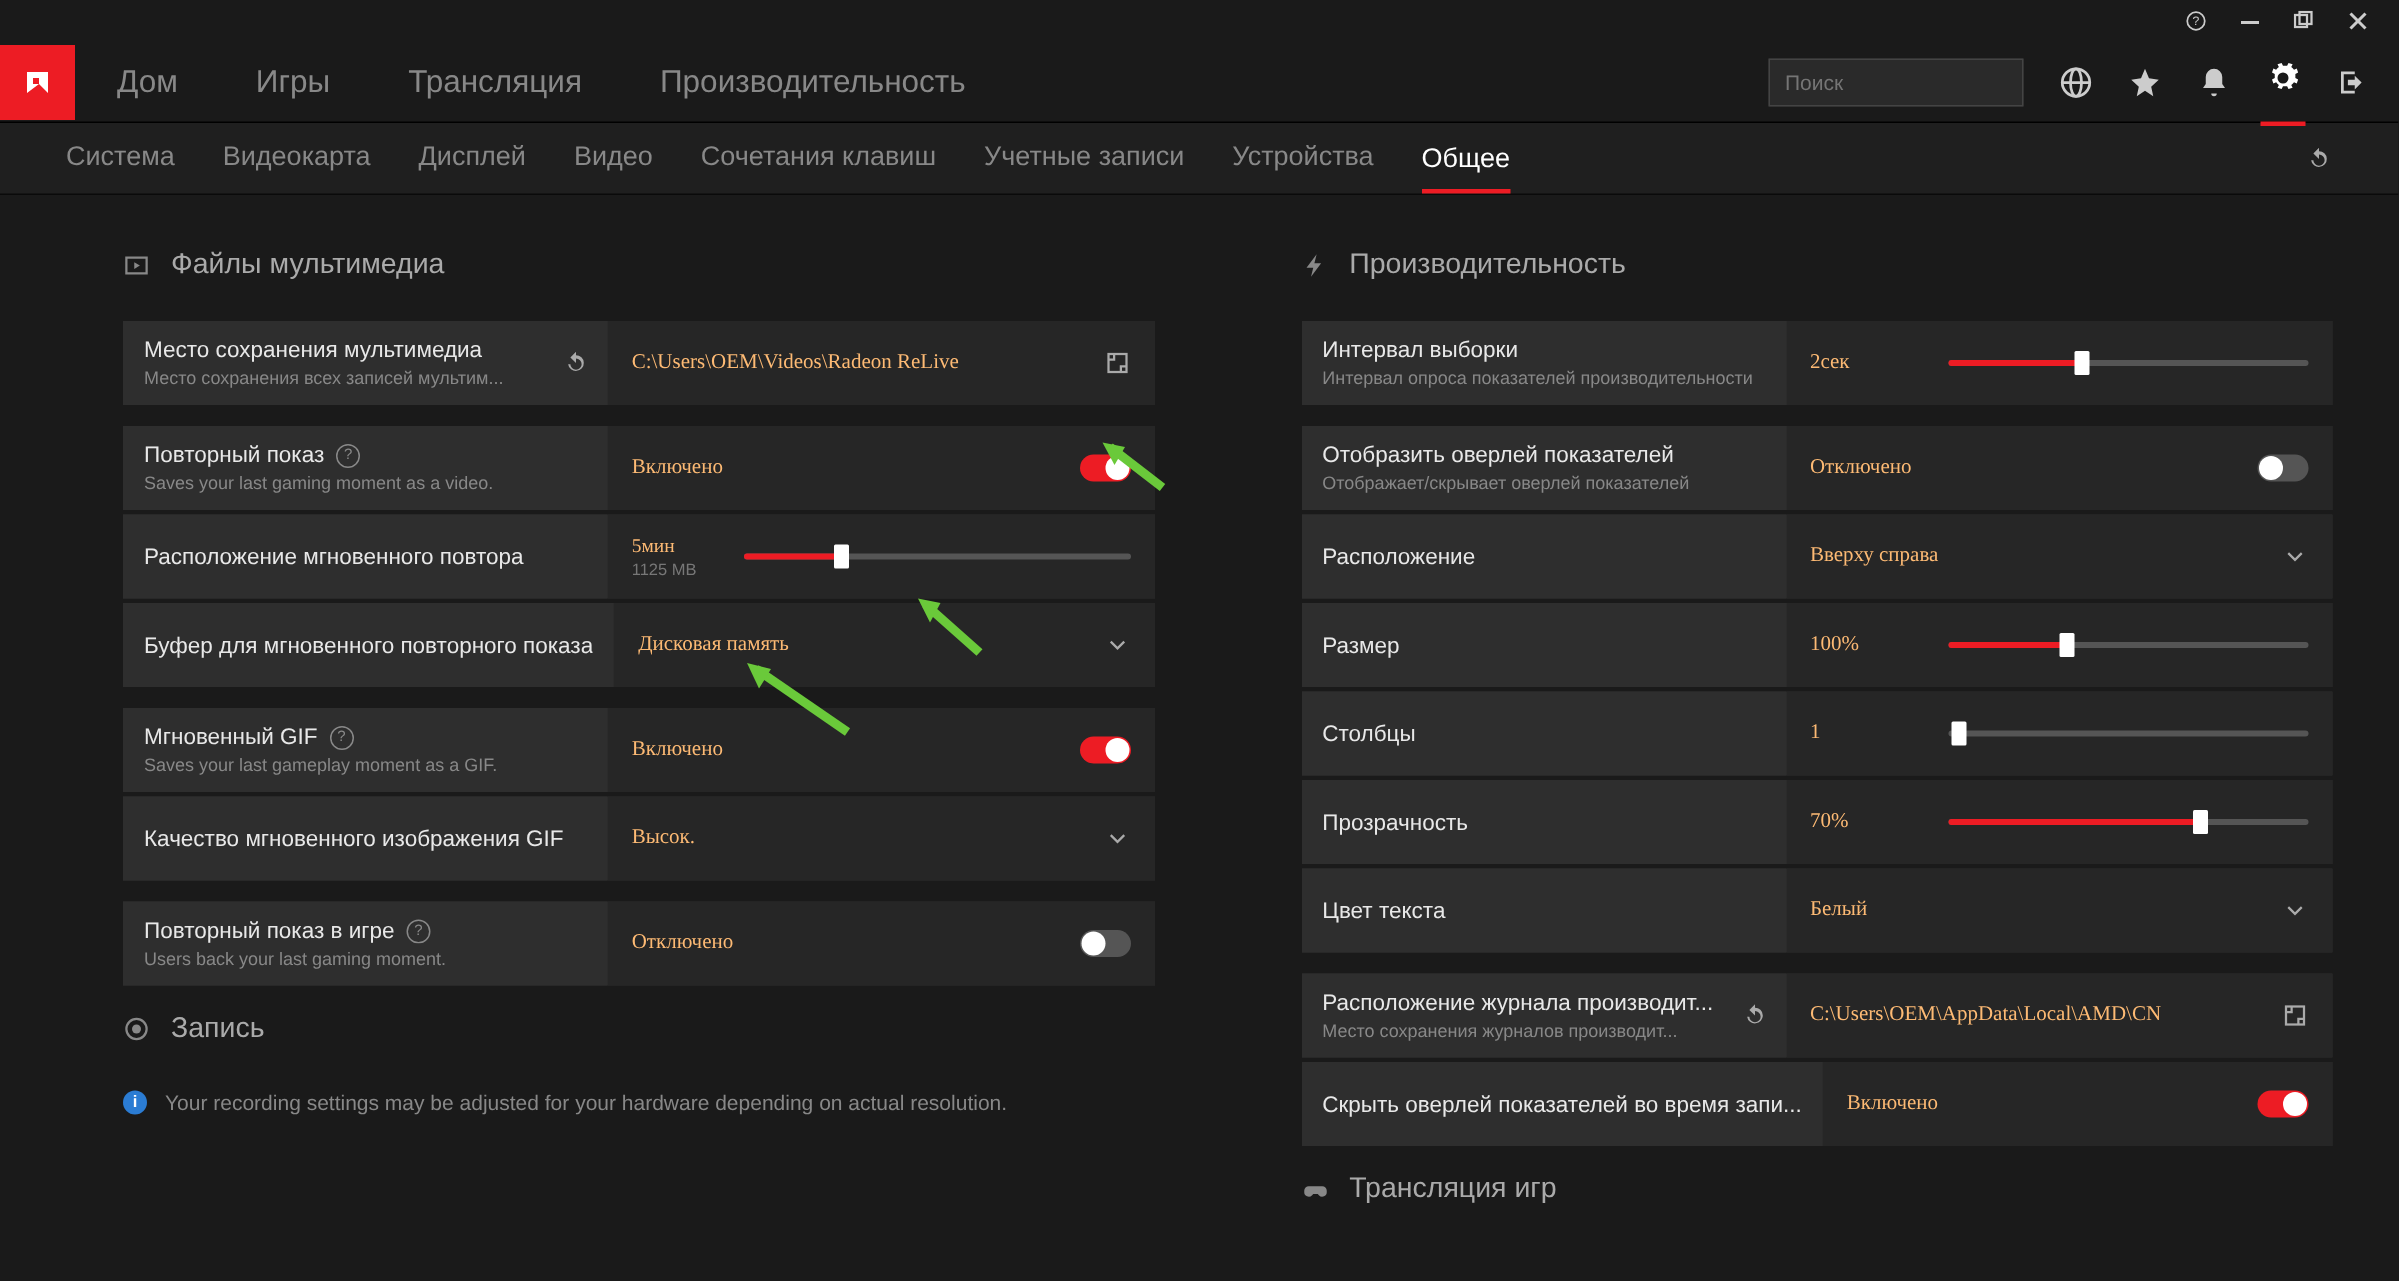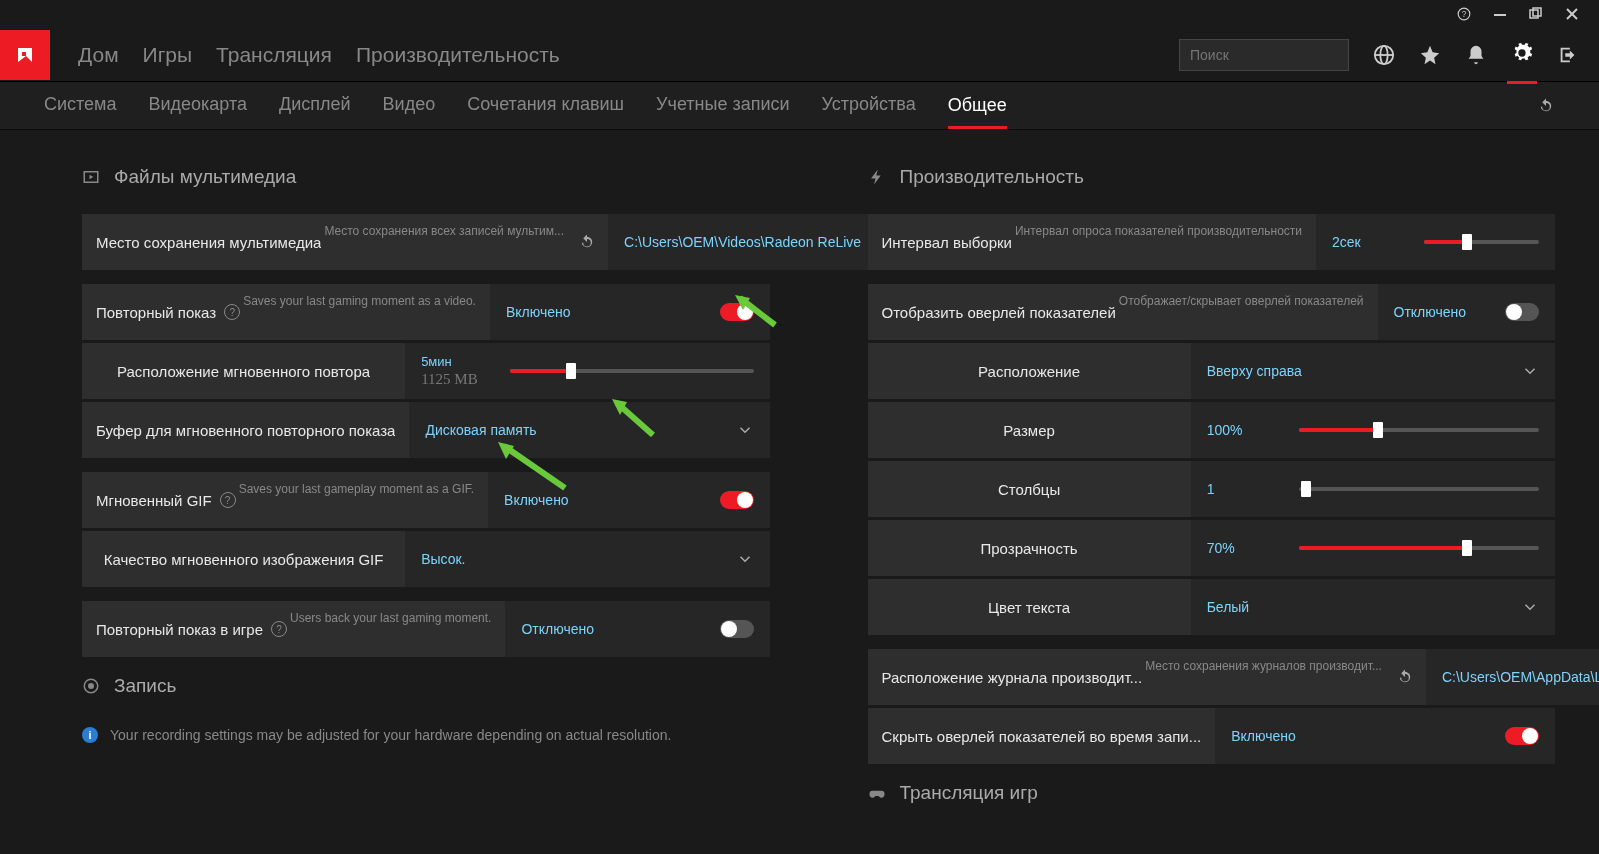--- a/index.html
+++ b/index.html
@@ -32,21 +32,21 @@
   padding:0 20px 0 0;
   border-bottom:1px solid #000;
 }
 .logo {
   width:50px; height:50px;
   background:#ed1c24;
   display:flex; align-items:center; justify-content:center;
   margin-right:28px;
 }
 .logo svg { width:26px; height:26px; }
-.main-nav { display:flex; gap:24px; }
+.main-nav { display:flex; gap:52px; }
 .main-nav-item {
   font-size:21px;
   color:#888;
   cursor:pointer;
 }
 .header-right {
   margin-left:auto;
   display:flex;
   align-items:center;
   gap:24px;
@@ -124,21 +124,21 @@
 .group { display:flex; flex-direction:column; gap:3px; margin-bottom:14px; }
 .row {
   display:flex;
   background:#2a2a2a;
   min-height:56px;
 }
 .row-label {
   flex:0 0 47%;
   padding:10px 14px;
   display:flex;
-  flex-direction:row;
+  flex-direction:column;
   justify-content:center;
   gap:3px;
   background:#2e2e2e;
   position:relative;
 }
 .row-label.with-reset { padding-right:44px; }
 .row-label .lbl-title {
   font-size:15px;
   color:#e8e8e8;
   display:flex;
@@ -162,30 +162,30 @@
 .row-control {
   flex:1;
   padding:10px 16px;
   display:flex;
   align-items:center;
   gap:12px;
   background:#262626;
 }
 .row-control .ctrl-text {
   font-size:14px;
-  color:#7dd3fc;
+  color:#fdba74;
   flex:1;
   white-space:nowrap;
   overflow:hidden;
   text-overflow:ellipsis;
+  font-family:Liberation Serif, serif;
 }
 .row-control .ctrl-sub {
-  font-size:15px;
+  font-size:11px;
   color:#777;
-  font-family:Liberation Serif, serif;
 }
 .ctrl-stack { display:flex; flex-direction:column; gap:2px; }
 .ctrl-right-icon { width:18px; height:18px; fill:#aaa; cursor:pointer; }
 
 .toggle {
   width:34px; height:18px;
   border-radius:9px;
   position:relative;
   cursor:pointer;
 }

